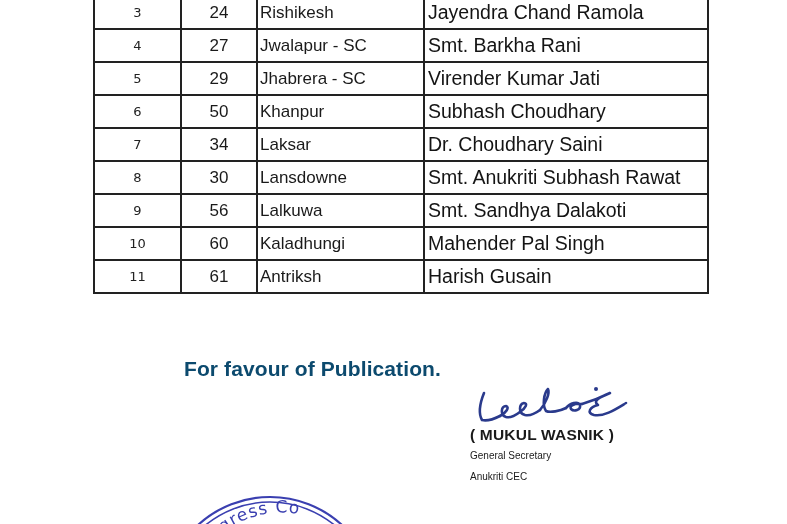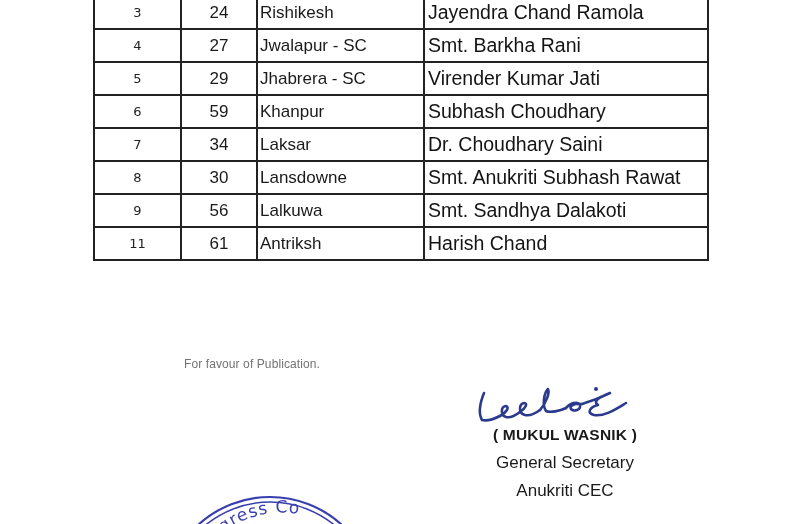--- a/index.html
+++ b/index.html
@@ -60,52 +60,51 @@
     .td-cand {
       font-size: 19.5px;
       padding-left: 3px !important;
       color: #141414;
     }
 
     .publication-note {
       position: absolute;
       left: 184px;
       top: 357px;
-      font-size: 12px;
-      font-weight: normal;
-      color: #737373;
+      font-size: 21px;
+      font-weight: bold;
+      color: #0c4a6e;
       letter-spacing: 0.1px;
     }
 
     .signature {
       position: absolute;
       left: 470px;
       top: 375px;
       width: 220px;
       height: 55px;
     }
 
     .signatory {
       position: absolute;
       left: 470px;
       top: 425px;
       width: 190px;
-      text-align: center;
       color: #1a1a1a;
     }
     .sig-name {
       font-size: 15.5px;
       font-weight: bold;
       line-height: 20px;
       letter-spacing: 0.2px;
     }
     .sig-line {
-      font-size: 17px;
+      font-size: 10px;
       line-height: 20px;
-      margin-top: 8px;
+      margin-top: 1px;
     }
 
     .stamp {
       position: absolute;
       left: 150px;
       top: 465px;
       width: 230px;
       height: 120px;
     }
   </style>
@@ -135,21 +134,21 @@
         <td class="td-cand">Smt. Barkha Rani</td>
       </tr>
       <tr>
         <td class="td-sn">5</td>
         <td class="td-ac">29</td>
         <td class="td-name">Jhabrera - SC</td>
         <td class="td-cand">Virender Kumar Jati</td>
       </tr>
       <tr>
         <td class="td-sn">6</td>
-        <td class="td-ac">59</td>
+        <td class="td-ac">50</td>
         <td class="td-name">Khanpur</td>
         <td class="td-cand">Subhash Choudhary</td>
       </tr>
       <tr>
         <td class="td-sn">7</td>
         <td class="td-ac">34</td>
         <td class="td-name">Laksar</td>
         <td class="td-cand">Dr. Choudhary Saini</td>
       </tr>
       <tr>
@@ -158,24 +157,30 @@
         <td class="td-name">Lansdowne</td>
         <td class="td-cand">Smt. Anukriti Subhash Rawat</td>
       </tr>
       <tr>
         <td class="td-sn">9</td>
         <td class="td-ac">56</td>
         <td class="td-name">Lalkuwa</td>
         <td class="td-cand">Smt. Sandhya Dalakoti</td>
       </tr>
       <tr>
+        <td class="td-sn">10</td>
+        <td class="td-ac">60</td>
+        <td class="td-name">Kaladhungi</td>
+        <td class="td-cand">Mahender Pal Singh</td>
+      </tr>
+      <tr>
         <td class="td-sn">11</td>
         <td class="td-ac">61</td>
         <td class="td-name">Antriksh</td>
-        <td class="td-cand">Harish Chand</td>
+        <td class="td-cand">Harish Gusain</td>
       </tr>
     </tbody>
   </table>
 
   <div class="publication-note">For favour of Publication.</div>
 
   <svg class="signature" viewBox="0 0 220 55">
     <g fill="none" stroke="#2a3a8c" stroke-width="2.6" stroke-linecap="round" stroke-linejoin="round">
 
       <path d="M14 18 C 10 28, 8 38, 12 45 C 16 46, 24 44, 30 41"></path>

